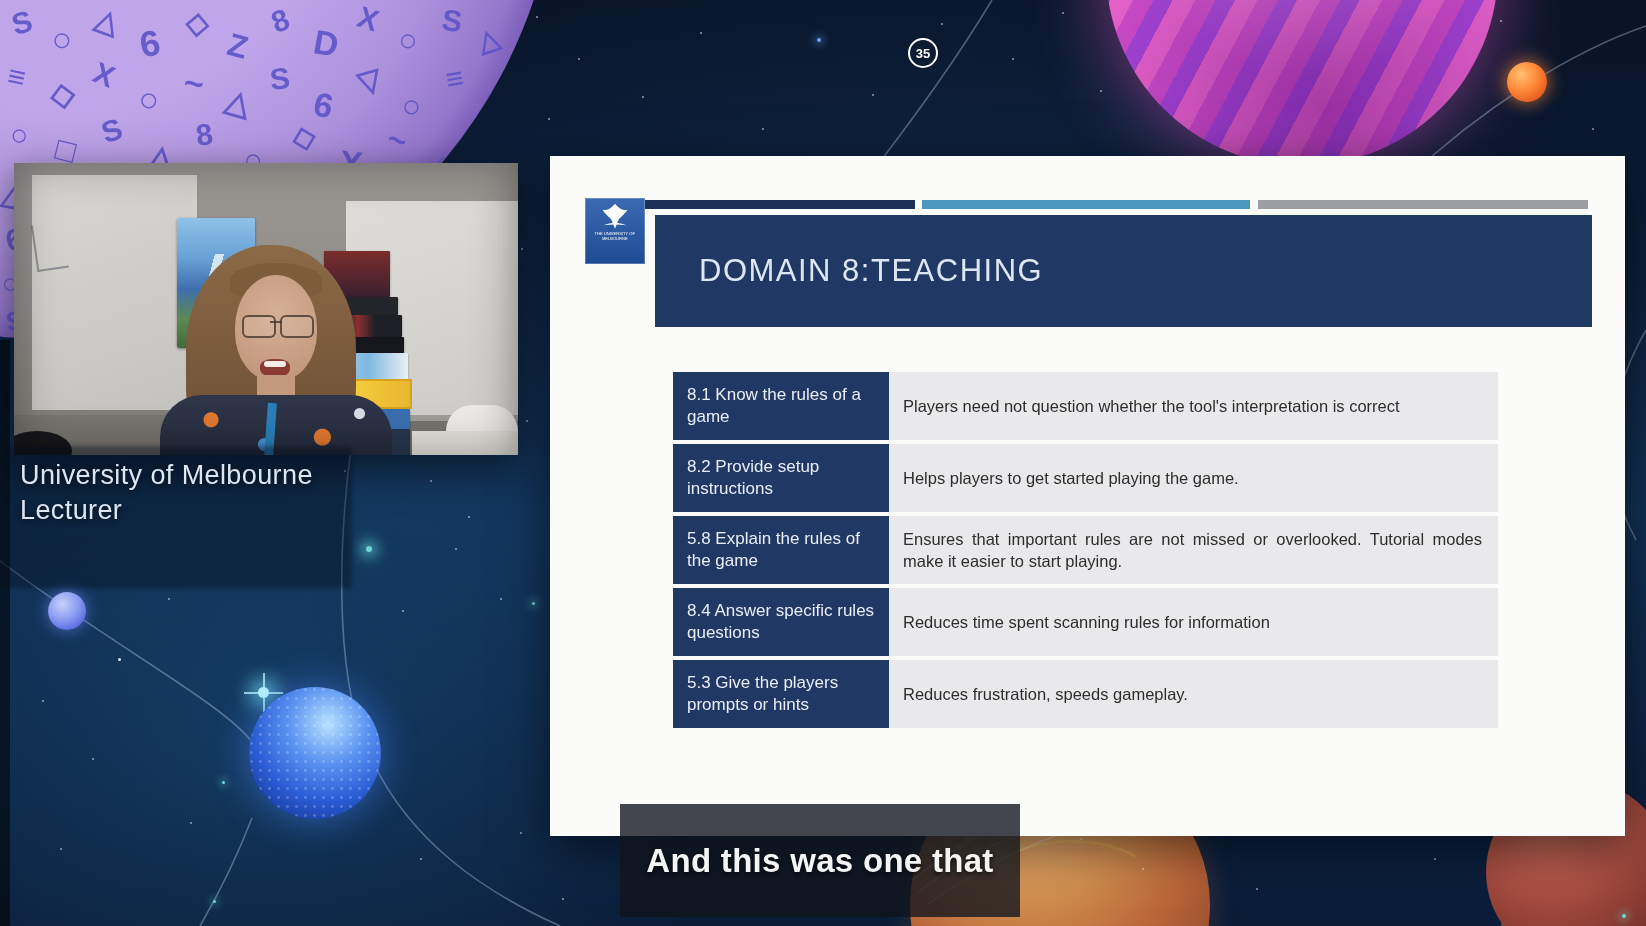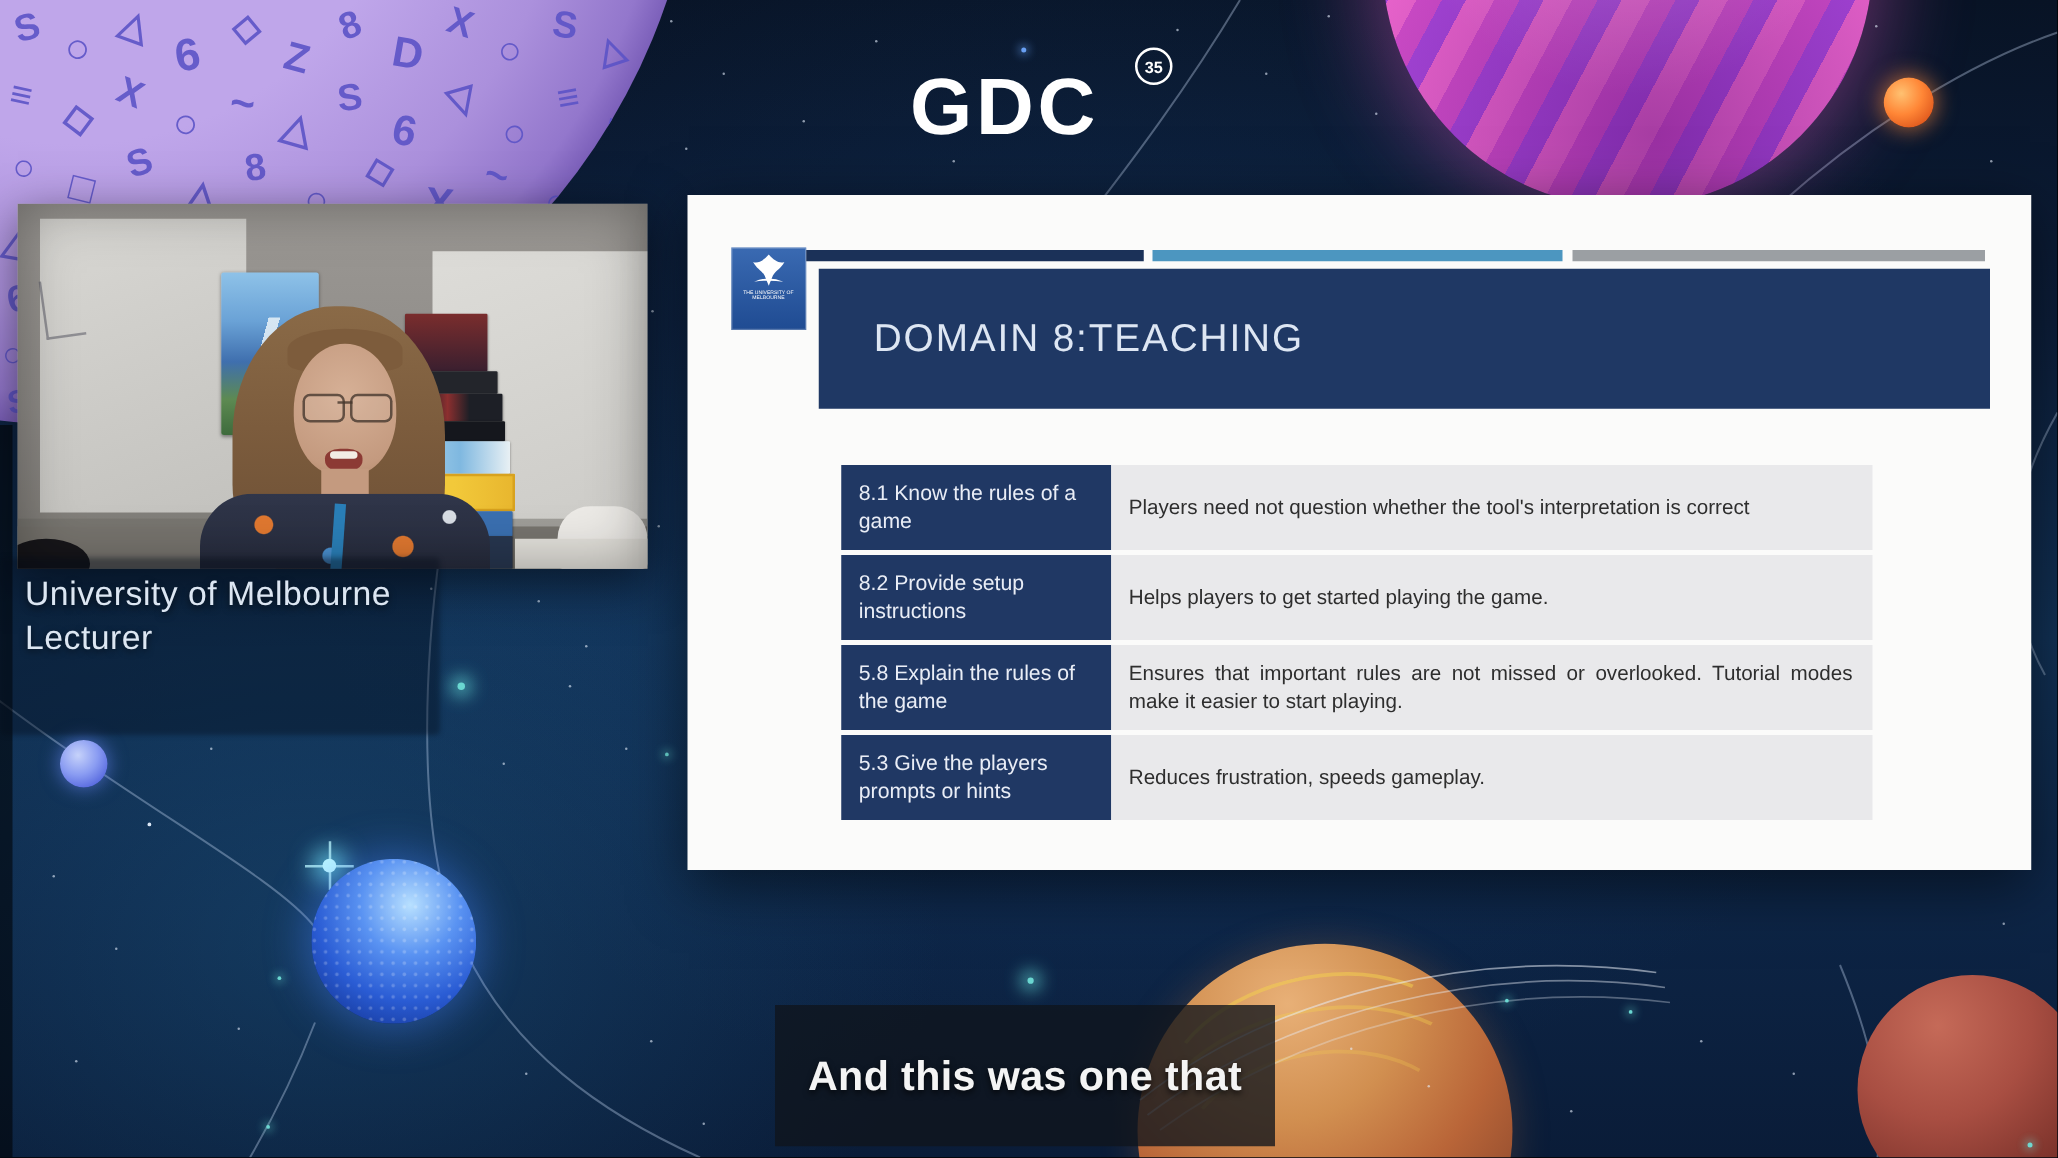--- a/index.html
+++ b/index.html
@@ -113,21 +113,21 @@
   #cam-dark-corner{left:-12px;top:268px;width:70px;height:40px;border-radius:50%;background:#17161a;}
   #vignette{left:0;top:0;width:504px;height:292px;box-shadow:inset 0 0 46px rgba(0,0,0,.35);}
 
   
   #name-shade{left:0;top:446px;width:352px;height:142px;background:rgba(3,10,24,.38);border-radius:4px;filter:blur(2px);}
   #name-block{left:20px;top:458px;color:#e9eff7;text-shadow:0 2px 6px rgba(0,0,0,.6);letter-spacing:.4px;}
   #speaker-name{font-size:29px;font-weight:bold;line-height:37px;}
   #speaker-title,#speaker-affiliation{font-size:27px;font-weight:normal;line-height:35px;color:#dce6f2;}
 
   
-  #slide{left:550px;top:156px;width:1075px;height:540px;background:#fbfbfa;box-shadow:0 12px 45px rgba(0,0,0,.55);}
+  #slide{left:550px;top:156px;width:1075px;height:680px;background:#fbfbfa;box-shadow:0 12px 45px rgba(0,0,0,.55);}
   #uom-logo{position:absolute;left:35px;top:42px;width:60px;height:66px;
     background:linear-gradient(180deg,#3a6ab2,#1f4b92);display:flex;flex-direction:column;align-items:center;box-shadow:0 0 0 1px rgba(255,255,255,.25) inset;}
   #uom-logo svg{margin-top:4px;}
   #uom-text{color:#fff;text-align:center;font-size:7px;line-height:8px;transform:scale(.58);transform-origin:50% 0;white-space:nowrap;}
   .pbar{position:absolute;top:44px;height:9px;}
   #bar-navy{left:95px;width:270px;background:#1b3158;}
   #bar-blue{left:372px;width:328px;background:#4c96c0;}
   #bar-gray{left:708px;width:330px;background:#9b9fa3;}
   #banner{position:absolute;left:105px;top:59px;width:937px;height:112px;background:#1f3864;display:flex;align-items:center;}
   #slide-title{margin-left:44px;color:#dde6f3;font-size:31px;letter-spacing:1.5px;}
@@ -263,21 +263,20 @@
     <div class="star w" style="left: 1608px; top: 428px; width: 2px; height: 2px; opacity: 0.6;"></div>
     <div class="star w" style="left: 1526px; top: 598px; width: 2px; height: 2px; opacity: 0.6;"></div>
     <div class="star w" style="left: 1562px; top: 678px; width: 2px; height: 2px; opacity: 0.6;"></div>
     <div class="star w" style="left: 1602px; top: 738px; width: 2px; height: 2px; opacity: 0.6;"></div>
     <div class="star w" style="left: 1256px; top: 888px; width: 2px; height: 2px; opacity: 0.6;"></div>
     <div class="star t g" style="left: 366px; top: 546px; width: 6px; height: 6px; opacity: 0.95;"></div>
     <div class="star w" style="left: 344px; top: 470px; width: 2px; height: 2px; opacity: 0.6;"></div>
     <div class="star w" style="left: 455px; top: 548px; width: 2px; height: 2px; opacity: 0.6;"></div>
     <div class="star w" style="left: 402px; top: 610px; width: 2px; height: 2px; opacity: 0.6;"></div>
     <div class="abs" id="gdc">
-    <div class="word">GDC</div>
     <div class="badge">35</div>
   </div>
 
   <div class="abs" id="webcam">
     <div class="wb" id="wb-left"></div>
     <div class="wb" id="wb-right"></div>
     <div class="abs" id="wall-rail"></div>
     <div class="abs" id="floorband"></div>
     <div class="abs" id="scribble"></div>
     <div class="abs" id="poster"></div>
@@ -337,20 +336,24 @@
       </div>
       <div class="trow">
         <div class="tdomain">8.2 Provide setup instructions</div>
         <div class="tbenefit">Helps players to get started playing the game.</div>
       </div>
       <div class="trow">
         <div class="tdomain">5.8 Explain the rules of the game</div>
         <div class="tbenefit">Ensures that important rules are not missed or overlooked. Tutorial modes make it easier to start playing.</div>
       </div>
       <div class="trow">
+        <div class="tdomain">8.4 Answer specific rules questions</div>
+        <div class="tbenefit">Reduces time spent scanning rules for information</div>
+      </div>
+      <div class="trow">
         <div class="tdomain">5.3 Give the players prompts or hints</div>
         <div class="tbenefit">Reduces frustration, speeds gameplay.</div>
       </div>
     </div>
   </div>
 
   <div class="abs" id="caption">
     <div>And this was one that</div>
   </div>
 

